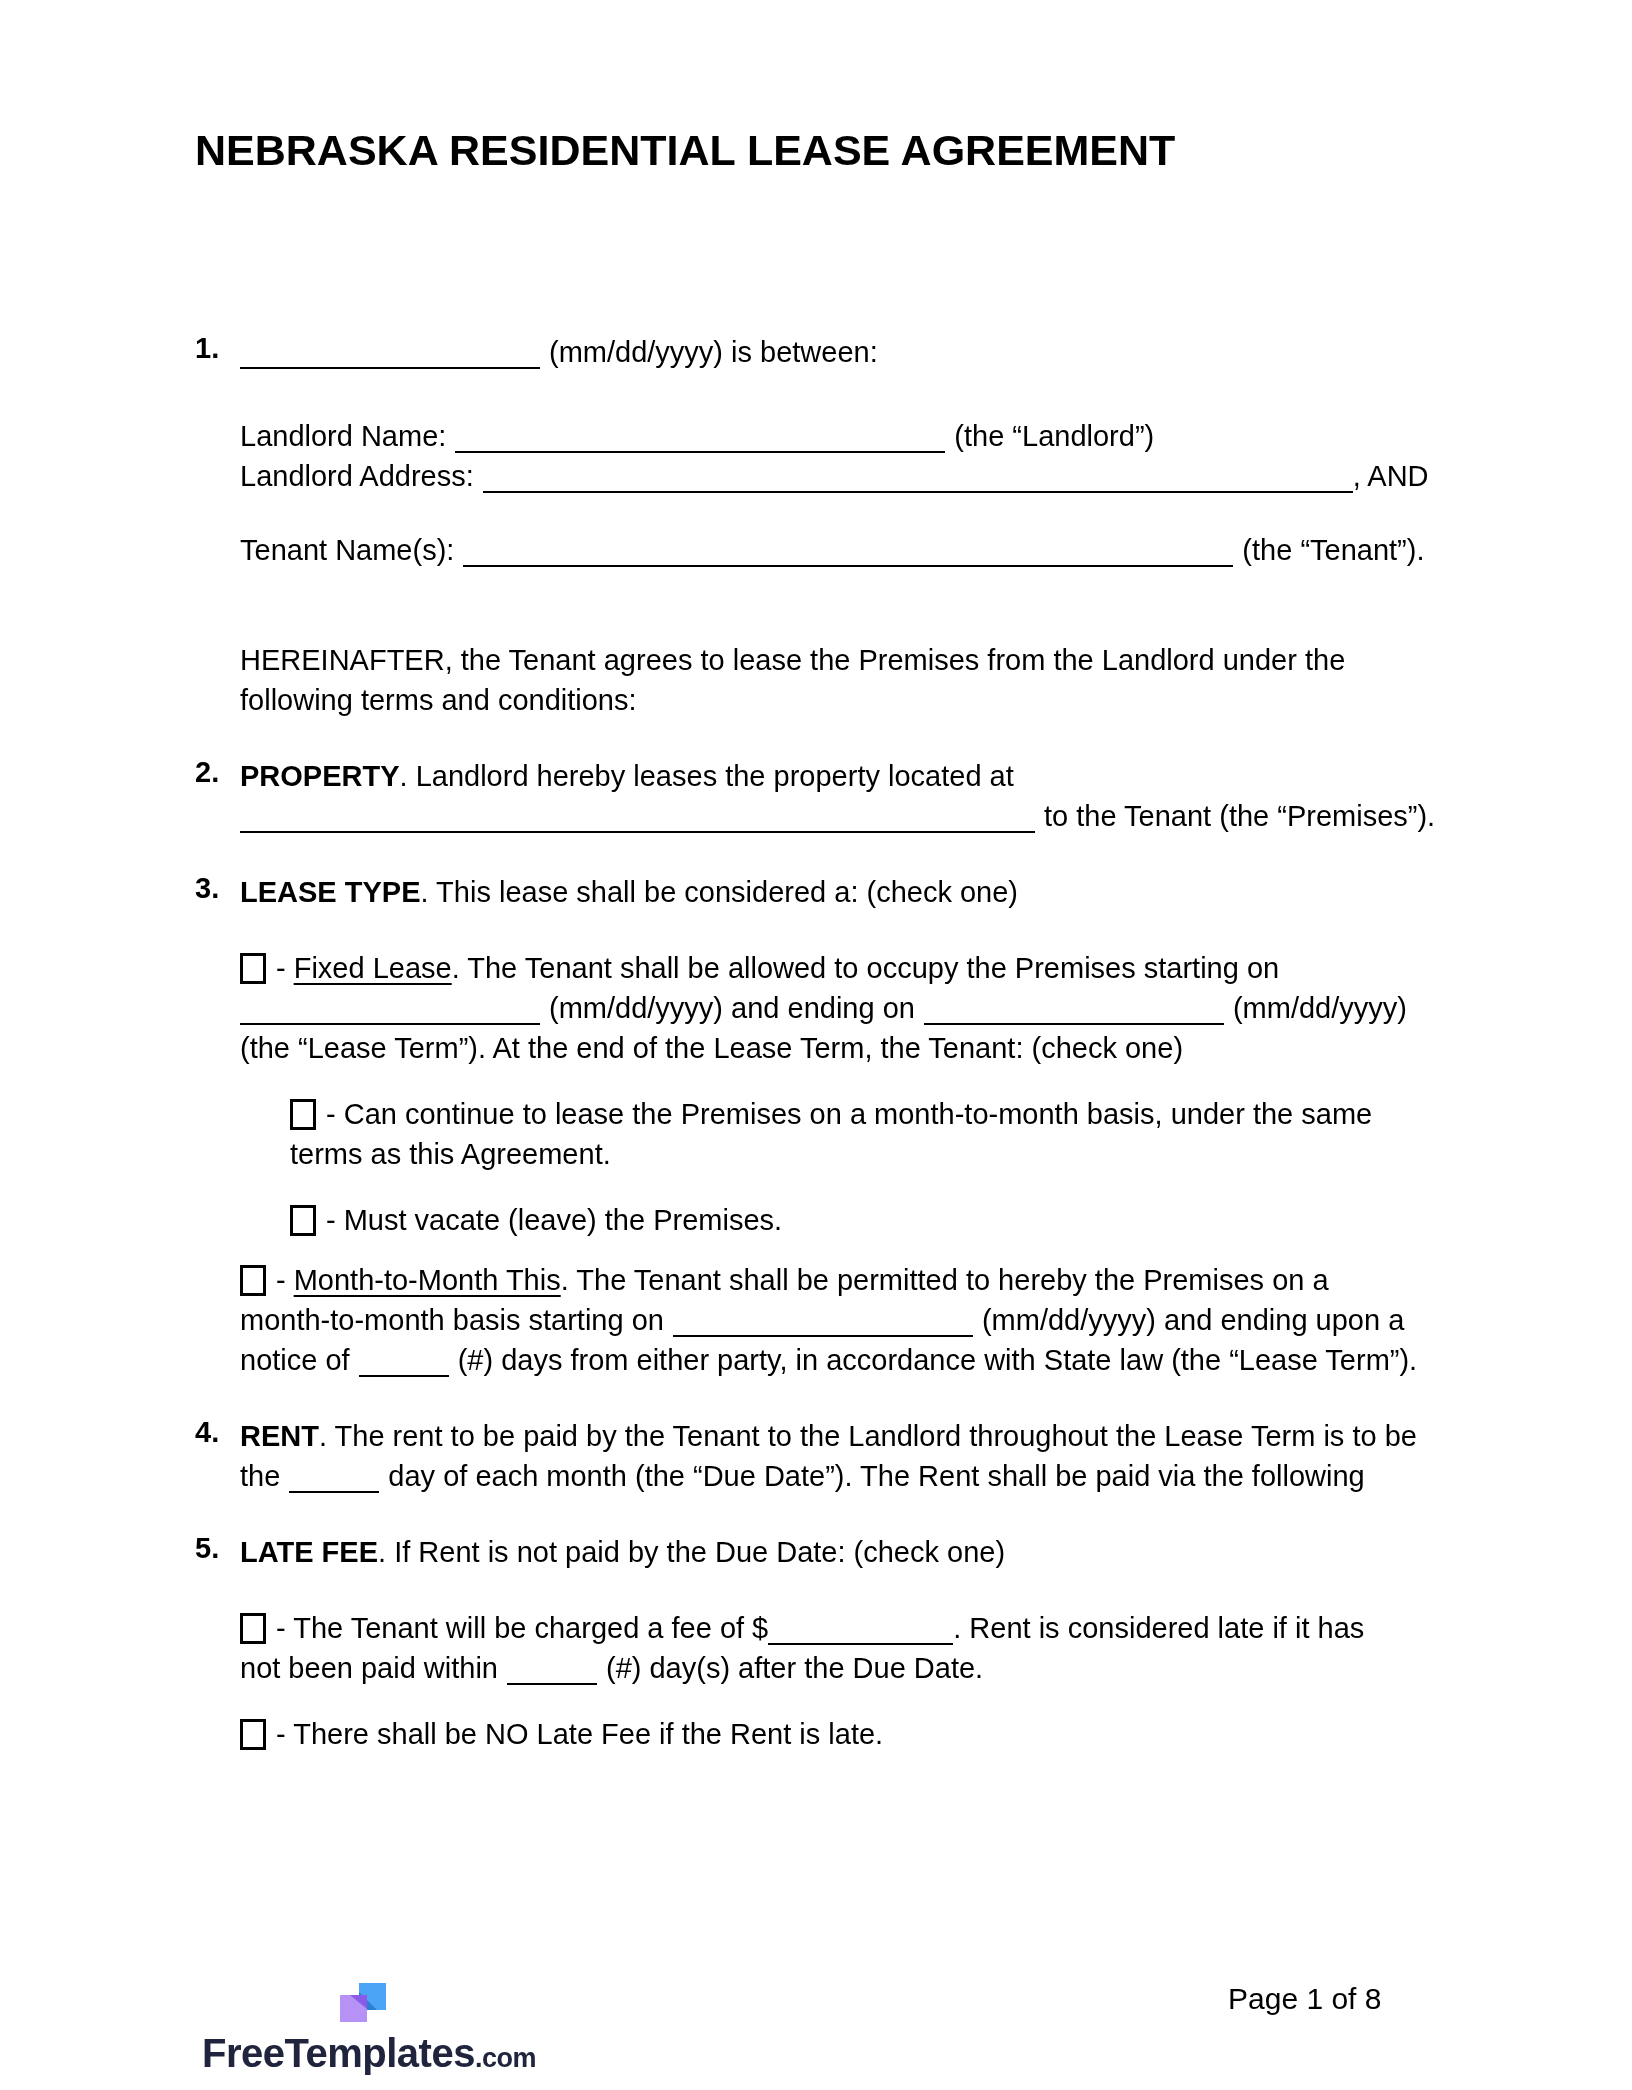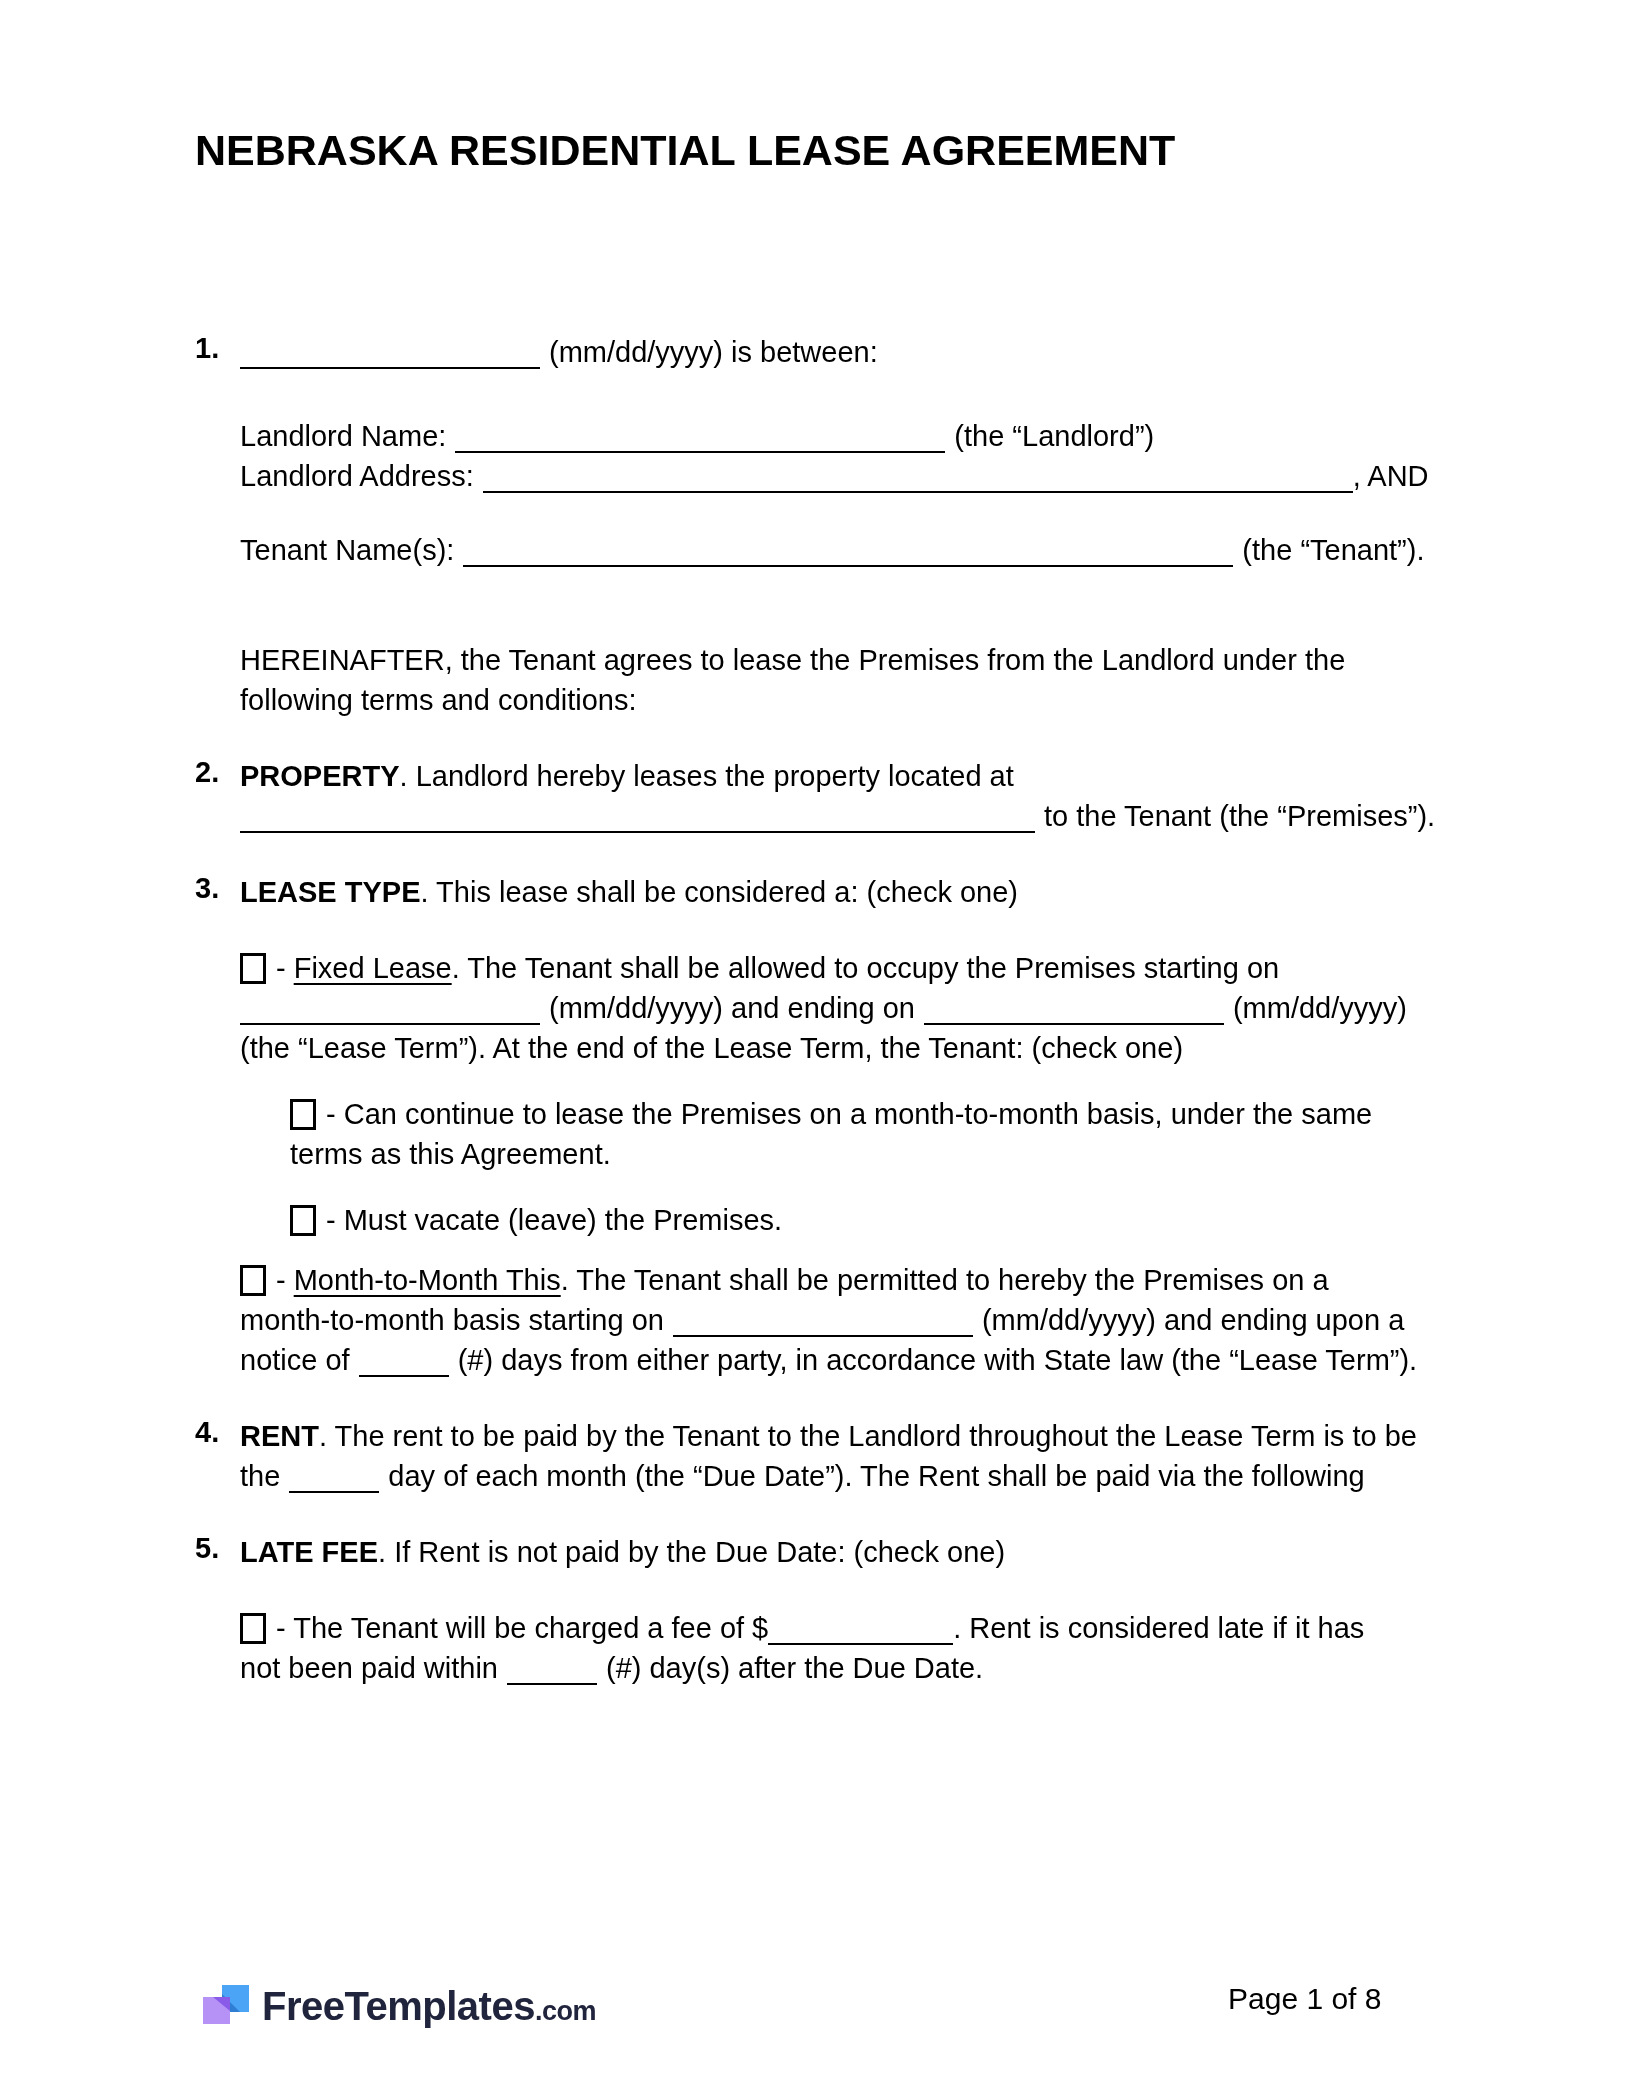--- a/index.html
+++ b/index.html
@@ -26,21 +26,21 @@
   .w90{width:90px;} .w185{width:185px;} .w215{width:215px;} .w300{width:300px;}
   .w490{width:490px;} .w770{width:770px;} .w795{width:795px;} .w870{width:870px;} .w1000{width:1000px;}
   .checkbox{
     display:inline-block;width:20px;height:25px;border:3px solid #000;
     vertical-align:-6px;margin-right:10px;background:#fff;
   }
   .dash{margin-right:8px;}
   .indent{padding-left:50px;}
   .g20{height:20px;} .g26{height:26px;} .g34{height:34px;} .g36{height:36px;} .g44{height:44px;}
   .footer-logo{
-    position:absolute;left:202px;top:1983px;display:flex;align-items:flex-end;
+    position:absolute;left:202px;top:1983px;display:flex;align-items:center;flex-direction:column;
   }
   .logo-icon{flex:0 0 auto;margin-right:12px;}
   .brand-text{
     color:#20243C;font-weight:bold;font-size:40px;line-height:42px;letter-spacing:-0.5px;
     white-space:nowrap;margin-top:2px;
   }
   .brand-tld{font-size:27px;}
   .page-num{position:absolute;left:1228px;top:1982px;font-size:30px;line-height:34px;}
 </style>
 </head>
@@ -110,20 +110,21 @@
     </div>
 
     <div class="section">
       <div class="sec-num">5.</div>
       <div class="sec-body">
         <div class="line"><span class="b">LATE FEE</span><span>. If Rent is not paid by the Due Date: (check one)</span></div>
         <div class="g36"></div>
         <div class="line"><span class="checkbox"></span><span>- The Tenant will be charged a fee of $</span><span class="blank w185"></span><span>. Rent is considered late if it has</span></div>
         <div class="line"><span>not been paid within</span><span class="blank w90 ml mr"></span><span>(#) day(s) after the Due Date.</span></div>
         <div class="g26"></div>
+        <div class="line"><span class="checkbox"></span><span>- There shall be NO Late Fee if the Rent is late.</span></div>
       </div>
     </div>
 
   </div>
 
   <div class="footer-logo">
     <span class="logo-icon">
       <svg width="48" height="40" viewBox="0 0 48 40" xmlns="http://www.w3.org/2000/svg">
         <rect x="20" y="0" width="27" height="27" fill="#4BA4F5"></rect>
         <polygon points="20,9 20,27 38,27" fill="#2E7FD4"></polygon>

